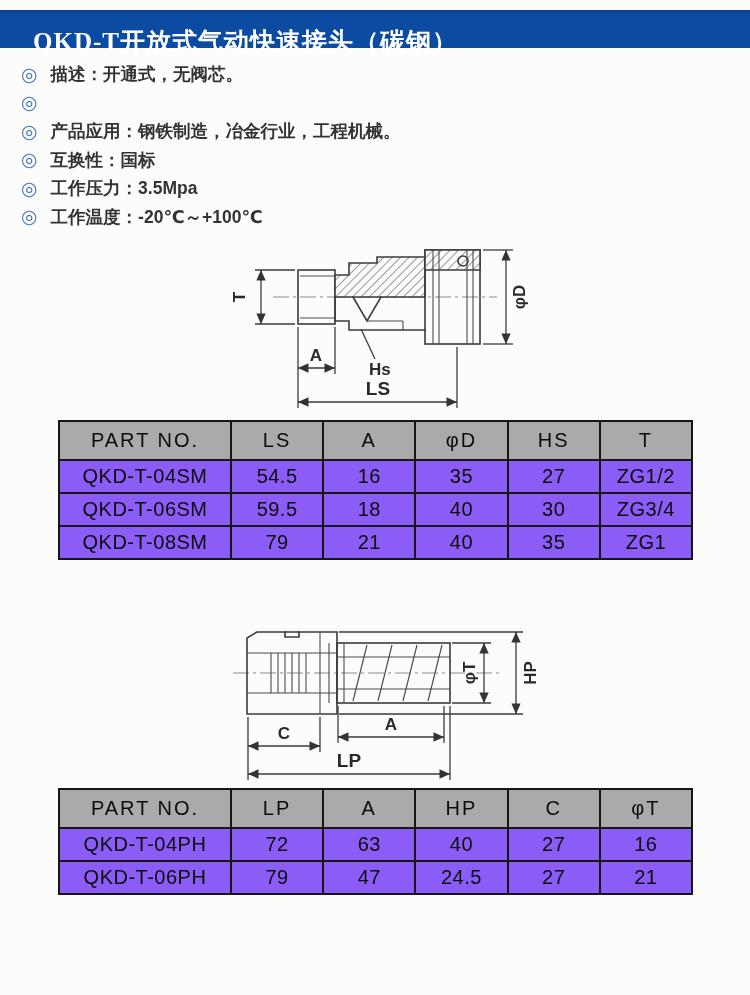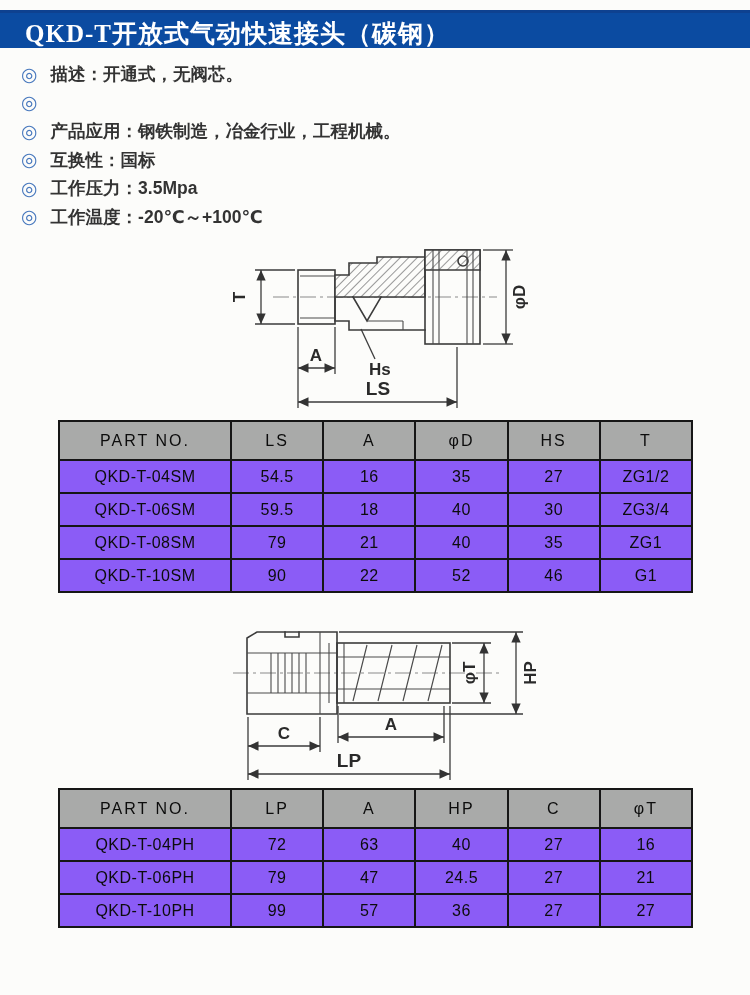--- a/index.html
+++ b/index.html
@@ -7,21 +7,21 @@
     width:750px;height:995px;position:relative;overflow:hidden;
     background:#fcfcfa;
     font-family:"Liberation Sans","DejaVu Sans",sans-serif;
   }
   
   .banner{
     position:absolute;left:0;top:10px;width:750px;height:38px;
     background:#0b4ba1;border-top:3px solid #0e4190;box-sizing:border-box;
   }
   .banner h1{
-    margin:4px;padding-left:21px;line-height:33px;font-size:25px;color:#ffffff;
+    margin:12px;padding-left:21px;line-height:33px;font-size:25px;color:#ffffff;
     font-weight:bold;letter-spacing:1px;
     font-family:"Liberation Serif","DejaVu Serif",serif;
   }
   
   .features{position:absolute;left:21px;top:60px;}
   .feat{display:flex;align-items:center;height:28.5px;font-size:17.5px;
         font-weight:600;color:#333333;white-space:nowrap;}
   .feat .bullet{color:#4677bd;font-size:19px;line-height:1;margin-right:13px;font-weight:400;}
   
   figure.drawing{position:absolute;margin:0;padding:0;}
@@ -34,21 +34,21 @@
   svg text{font-family:"Liberation Sans","DejaVu Sans",sans-serif;font-weight:bold;fill:#2a2a2a;font-size:17px;}
   svg text.big{font-size:19px;}
   
   table.spec{
     position:absolute;left:58px;width:635px;border-collapse:collapse;table-layout:fixed;
   }
   #table1{top:420px;}
   #table2{top:788px;}
   .spec th,.spec td{
     border:2px solid #161616;text-align:center;vertical-align:middle;
-    font-size:16px;color:#0c0c0c;padding:0;overflow:hidden;
+    font-size:20px;color:#0c0c0c;padding:0;overflow:hidden;
   }
   .spec th{background:#a9aaa9;height:37px;font-weight:400;letter-spacing:2px;}
   .spec td{background:#8b5cf6;height:31px;letter-spacing:0.5px;}
   .spec th:first-child,.spec td:first-child{width:170px;}
 </style>
 </head>
 <body>
 
 <header class="banner">
   <h1>QKD-T开放式气动快速接头（碳钢）</h1>
@@ -180,28 +180,20 @@
         <td>30</td>
         <td>ZG3/4</td>
       </tr>
       <tr>
         <td>QKD-T-08SM</td>
         <td>79</td>
         <td>21</td>
         <td>40</td>
         <td>35</td>
         <td>ZG1</td>
-      </tr>
-      <tr>
-        <td>QKD-T-10SM</td>
-        <td>90</td>
-        <td>22</td>
-        <td>52</td>
-        <td>46</td>
-        <td>G1</td>
       </tr>
     </tbody>
 </table>
 
 <figure class="drawing" id="drawing2">
 <svg width="320" height="175" viewBox="0 0 320 175">
   <g>
     <line class="cl" x1="8" y1="61" x2="278" y2="61"></line>
   </g>
 
@@ -287,22 +279,14 @@
         <td>16</td>
       </tr>
       <tr>
         <td>QKD-T-06PH</td>
         <td>79</td>
         <td>47</td>
         <td>24.5</td>
         <td>27</td>
         <td>21</td>
       </tr>
-      <tr>
-        <td>QKD-T-10PH</td>
-        <td>99</td>
-        <td>57</td>
-        <td>36</td>
-        <td>27</td>
-        <td>27</td>
-      </tr>
     </tbody>
 </table>
 
 </body></html>

